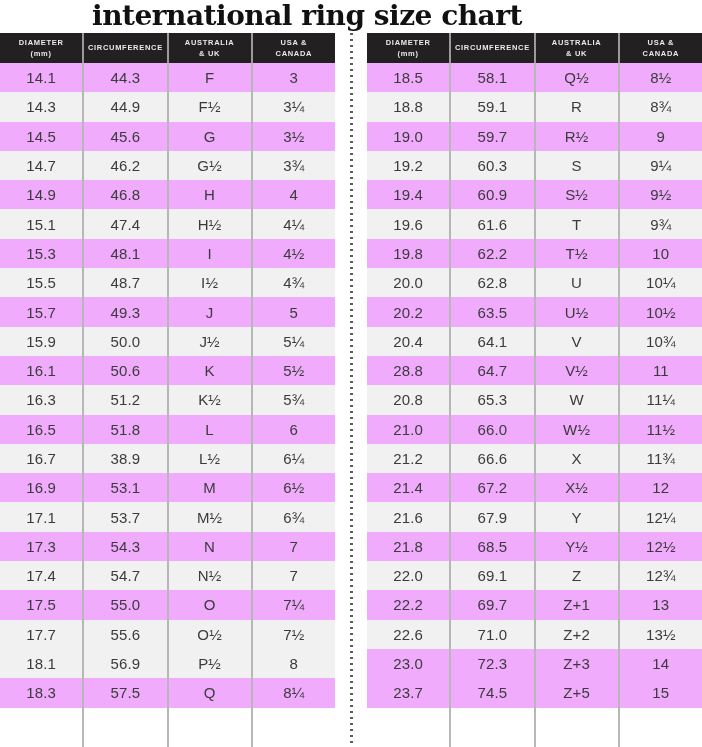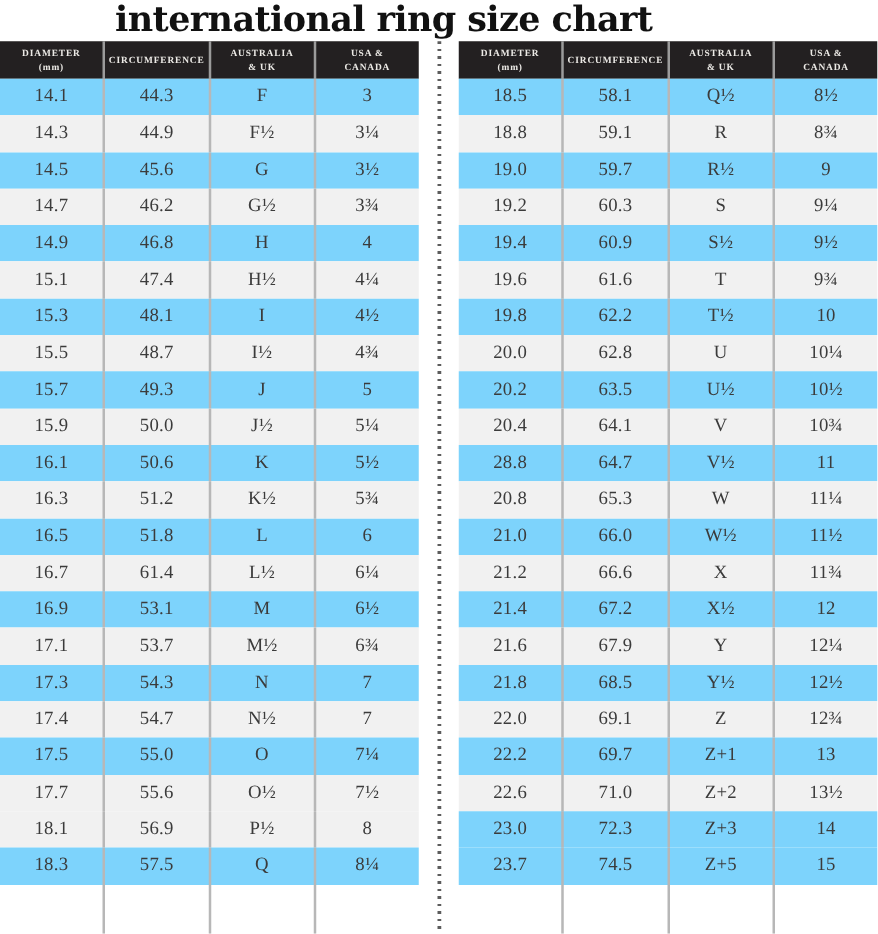--- a/index.html
+++ b/index.html
@@ -25,21 +25,20 @@
     line-height: 31px;
     letter-spacing: -0.5px;
     text-align: center;
     transform: translateX(-44px);
     color: var(--title-text, #111111);
     white-space: nowrap;
   }
   .tables {
     display: flex;
     height: 714px;
-    font-family: Liberation Serif, serif;
   }
   .table {
     width: 335px;
     display: flex;
     flex-direction: column;
   }
   .thead {
     display: flex;
     height: 30px;
     background: var(--header-bg, #232021);
@@ -59,21 +58,21 @@
     border-right: 2px solid var(--header-divider, #9b9b9b);
   }
   .hcell:last-child { border-right: none; }
   .tbody {
     display: flex;
     flex-direction: column;
   }
   .trow {
     display: flex;
     height: 29.3px;
-    background: #7dd3fc;
+    background: #f0abfc;
   }
   .trow.alt {
     background: var(--row-alt, #f1f1f1);
   }
   .tcell {
     flex: 1;
     display: flex;
     align-items: center;
     justify-content: center;
     font-size: 15px;
@@ -211,21 +210,21 @@
             <div class="tcell">5¾</div>
           </div>
           <div class="trow">
             <div class="tcell">16.5</div>
             <div class="tcell">51.8</div>
             <div class="tcell">L</div>
             <div class="tcell">6</div>
           </div>
           <div class="trow alt">
             <div class="tcell">16.7</div>
-            <div class="tcell">61.4</div>
+            <div class="tcell">38.9</div>
             <div class="tcell">L½</div>
             <div class="tcell">6¼</div>
           </div>
           <div class="trow">
             <div class="tcell">16.9</div>
             <div class="tcell">53.1</div>
             <div class="tcell">M</div>
             <div class="tcell">6½</div>
           </div>
           <div class="trow alt">

